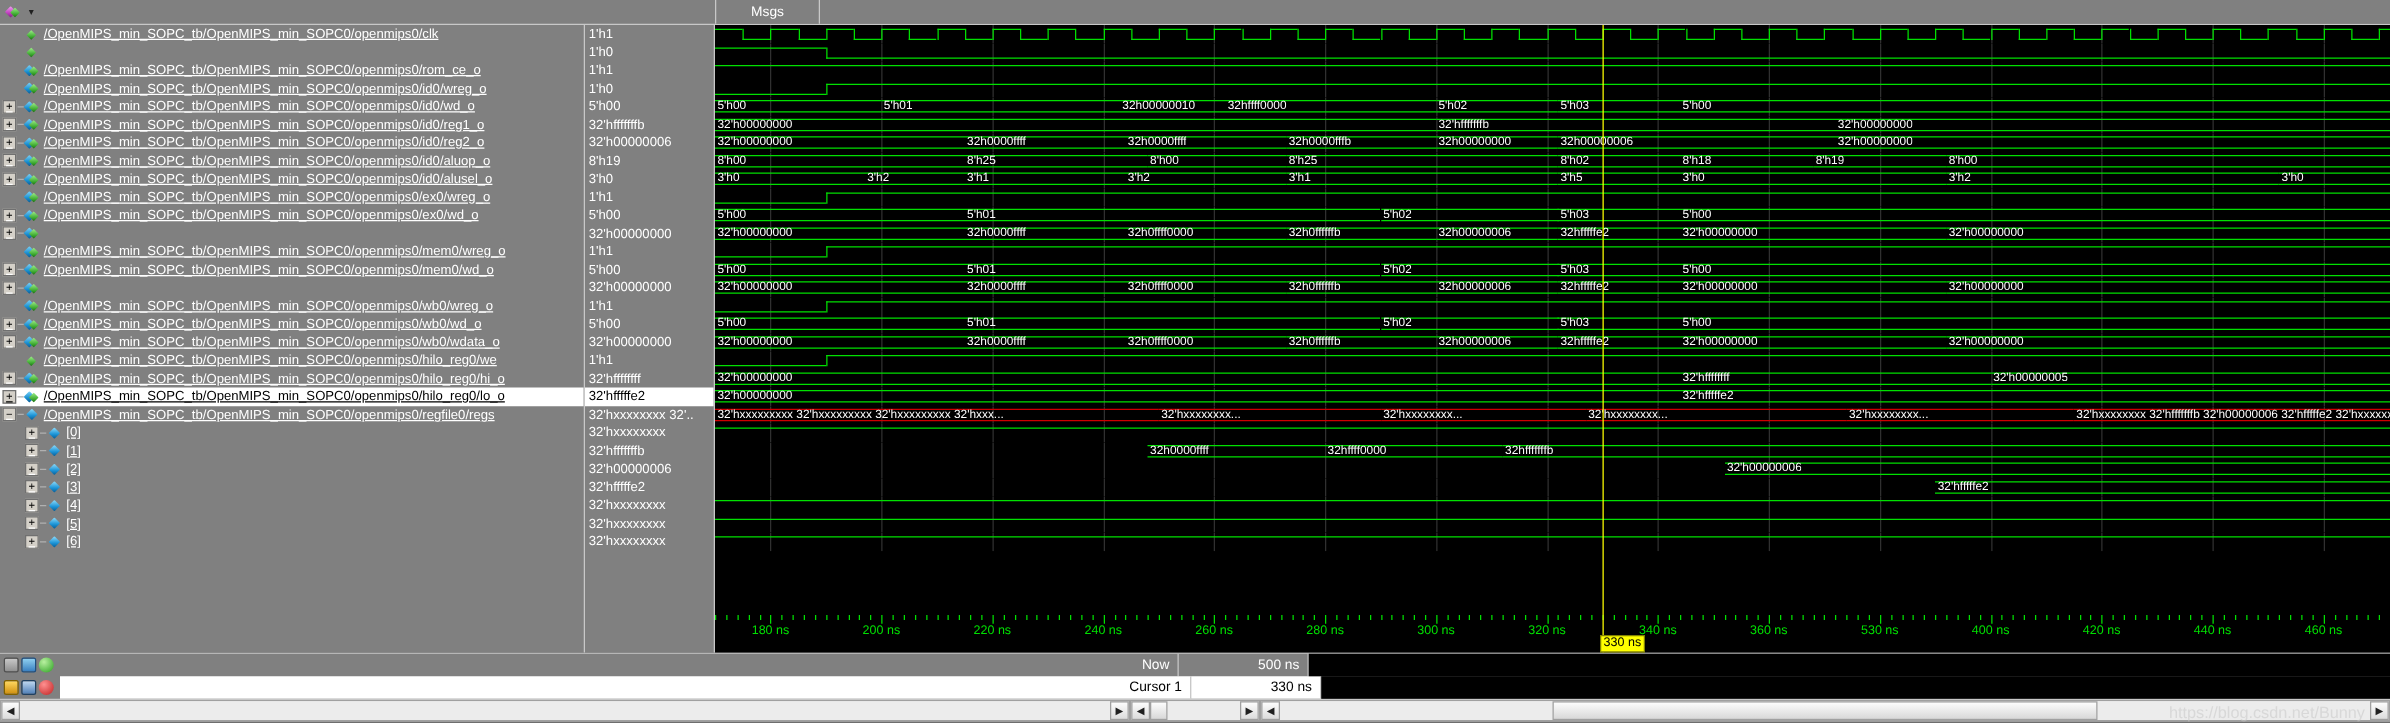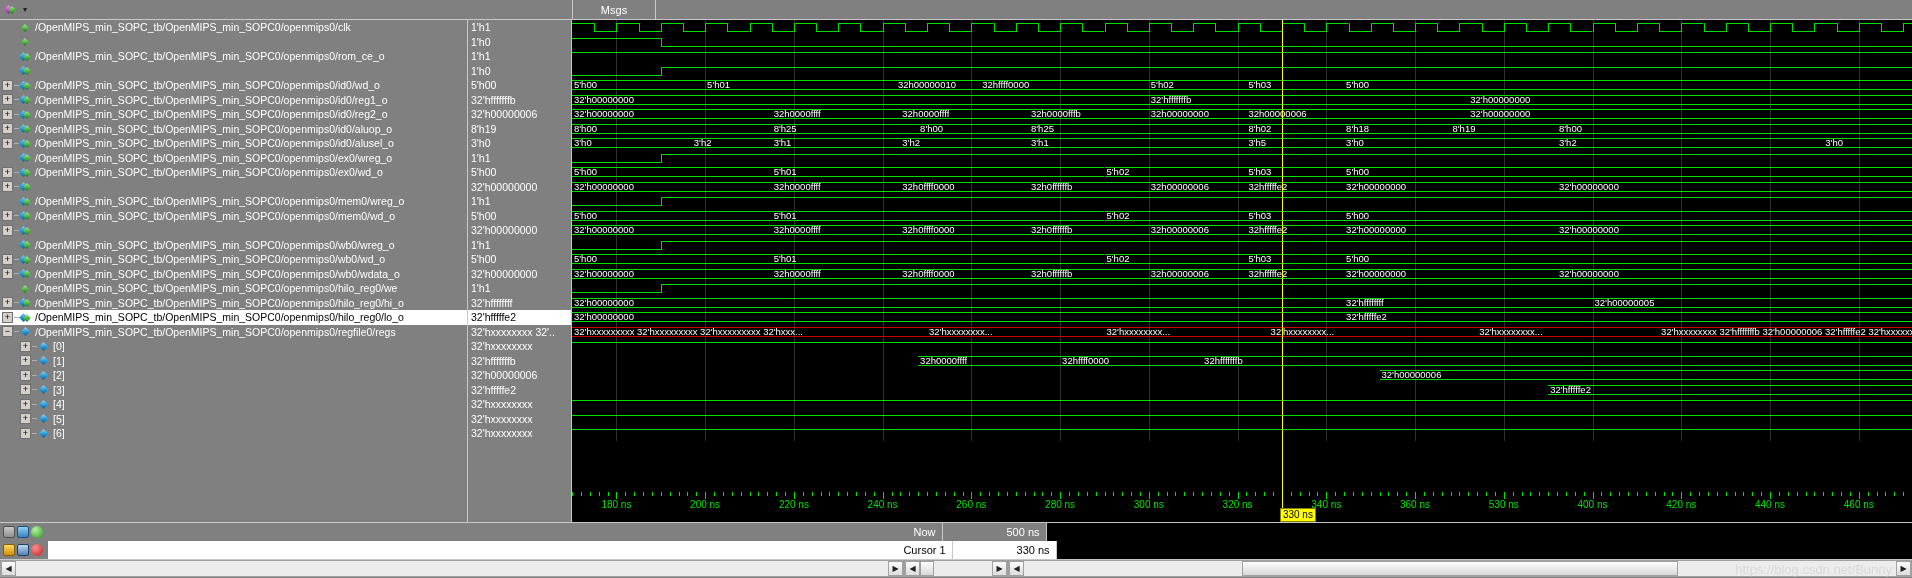--- a/index.html
+++ b/index.html
@@ -124,20 +124,21 @@
 
   .row {
     height: 14.5px;
     line-height: 14.5px;
     display: flex;
     align-items: center;
     white-space: nowrap;
     font-size: 10.5px;
     color: #ffffff;
     padding-left: 2px;
+    text-decoration: underline;
   }
   .row.sel {
     background: #ffffff;
     color: #000000;
   }
   .row .expander {
     width: 11px; height: 11px;
     flex: 0 0 11px;
     margin-right: 1px;
     position: relative;
@@ -411,20 +412,21 @@
           <span class="lbl">/OpenMIPS_min_SOPC_tb/OpenMIPS_min_SOPC0/openmips0/rom_ce_o</span>
         </div>
         <div class="row">
           <span class="indent" style="width:0px"></span>
           <span class="expander"></span>
           <span class="connector" style="background:transparent"></span>
           <span class="sigicon">
             <span class="d1"></span>
             <span class="d2"></span>
           </span>
+          <span class="lbl">/OpenMIPS_min_SOPC_tb/OpenMIPS_min_SOPC0/openmips0/id0/wreg_o</span>
         </div>
         <div class="row">
           <span class="indent" style="width:0px"></span>
           <span class="expander has">+</span>
           <span class="connector"></span>
           <span class="sigicon">
             <span class="d1"></span>
             <span class="d2"></span>
           </span>
           <span class="lbl">/OpenMIPS_min_SOPC_tb/OpenMIPS_min_SOPC0/openmips0/id0/wd_o</span>

